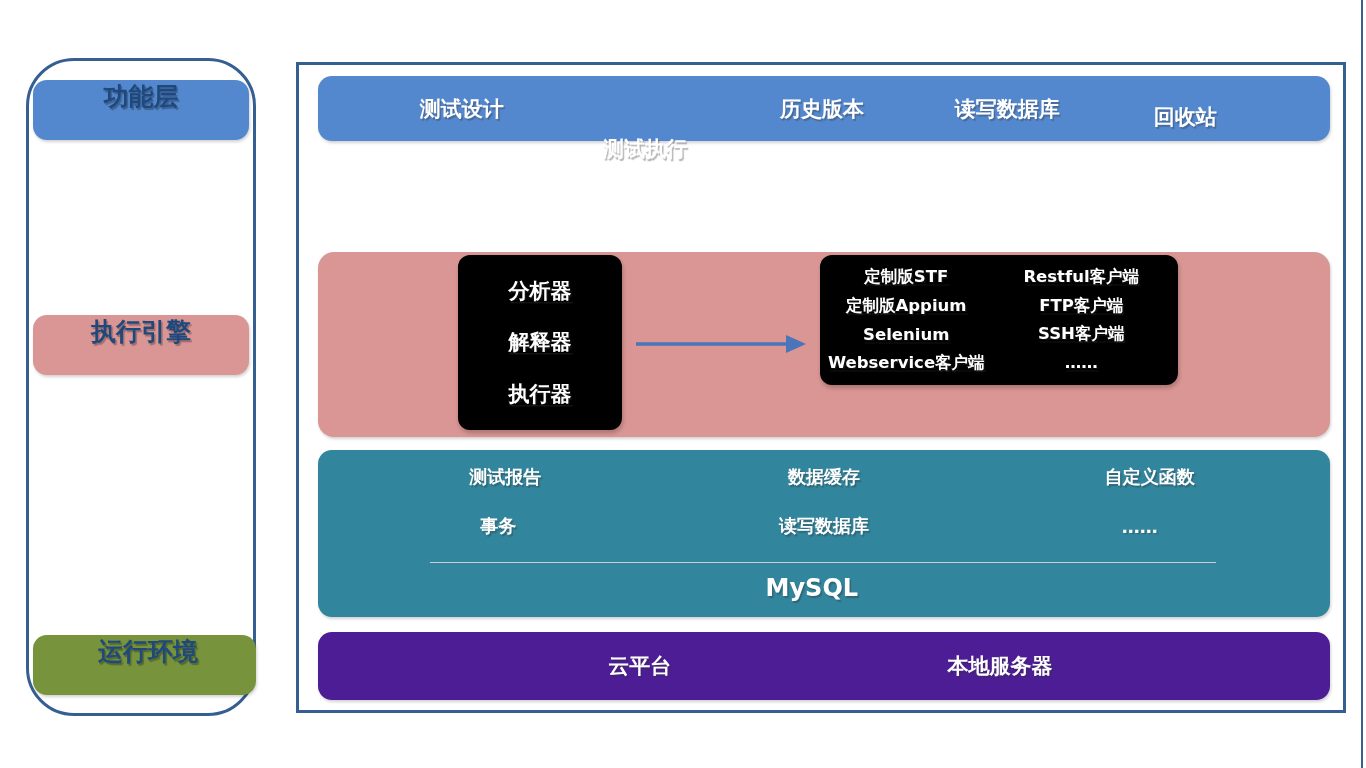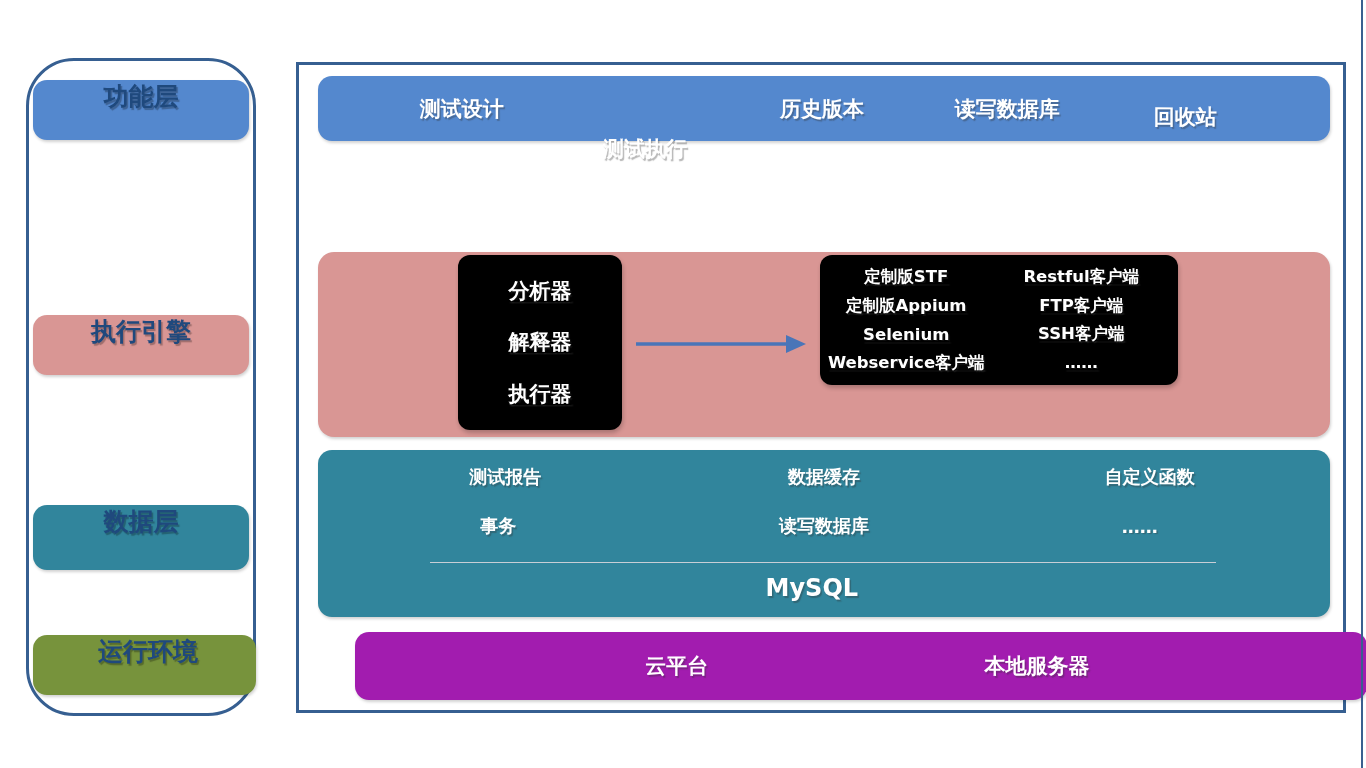--- a/index.html
+++ b/index.html
@@ -30,21 +30,21 @@
     border:3px solid #365F91;background:#fff;
   }
   .row{
     position:absolute;left:19px;width:1012px;border-radius:14px;
     box-shadow:1px 2px 3px rgba(0,0,0,0.18);
   }
   .row-func{top:11px; height:65px;background:#5488CE;}
   .row-biz {top:94px; height:70px;background:#B3A2C7;}
   .row-eng {top:187px;height:185px;background:#D99694;border-radius:16px;}
   .row-data{top:385px;height:167px;background:#31859C;}
-  .row-run {top:567px;height:68px;background:#a21caf;margin-left:37px;}
+  .row-run {top:567px;height:68px;background:#4c1d95;}
   .wlabel{
     position:absolute;transform:translate(-50%,-50%);white-space:nowrap;
     color:#ffffff;font-weight:bold;font-size:21px;
     text-shadow:1.5px 1.5px 1px rgba(50,50,50,0.35);
   }
   .row-func .wlabel,.row-biz .wlabel,.row-run .wlabel{top:50%;}
   
   .cyanbox{
     position:absolute;background:#000000;border-radius:12px;
     box-shadow:1px 3px 4px rgba(0,0,0,0.22);
@@ -76,23 +76,20 @@
 <body>
 
 <div id="stage">
 
   <div id="sidebar">
     <div class="chip chip-func">
         <span>功能层</span>
       </div>
     <div class="chip chip-eng">
         <span>执行引擎</span>
-      </div>
-    <div class="chip chip-data">
-        <span>数据层</span>
       </div>
     <div class="chip chip-run">
         <span>运行环境</span>
       </div>
   </div>
 
   <div id="main">
 
     <div class="row row-func">
       <span class="wlabel" style="left:14.2%;">测试设计</span>

